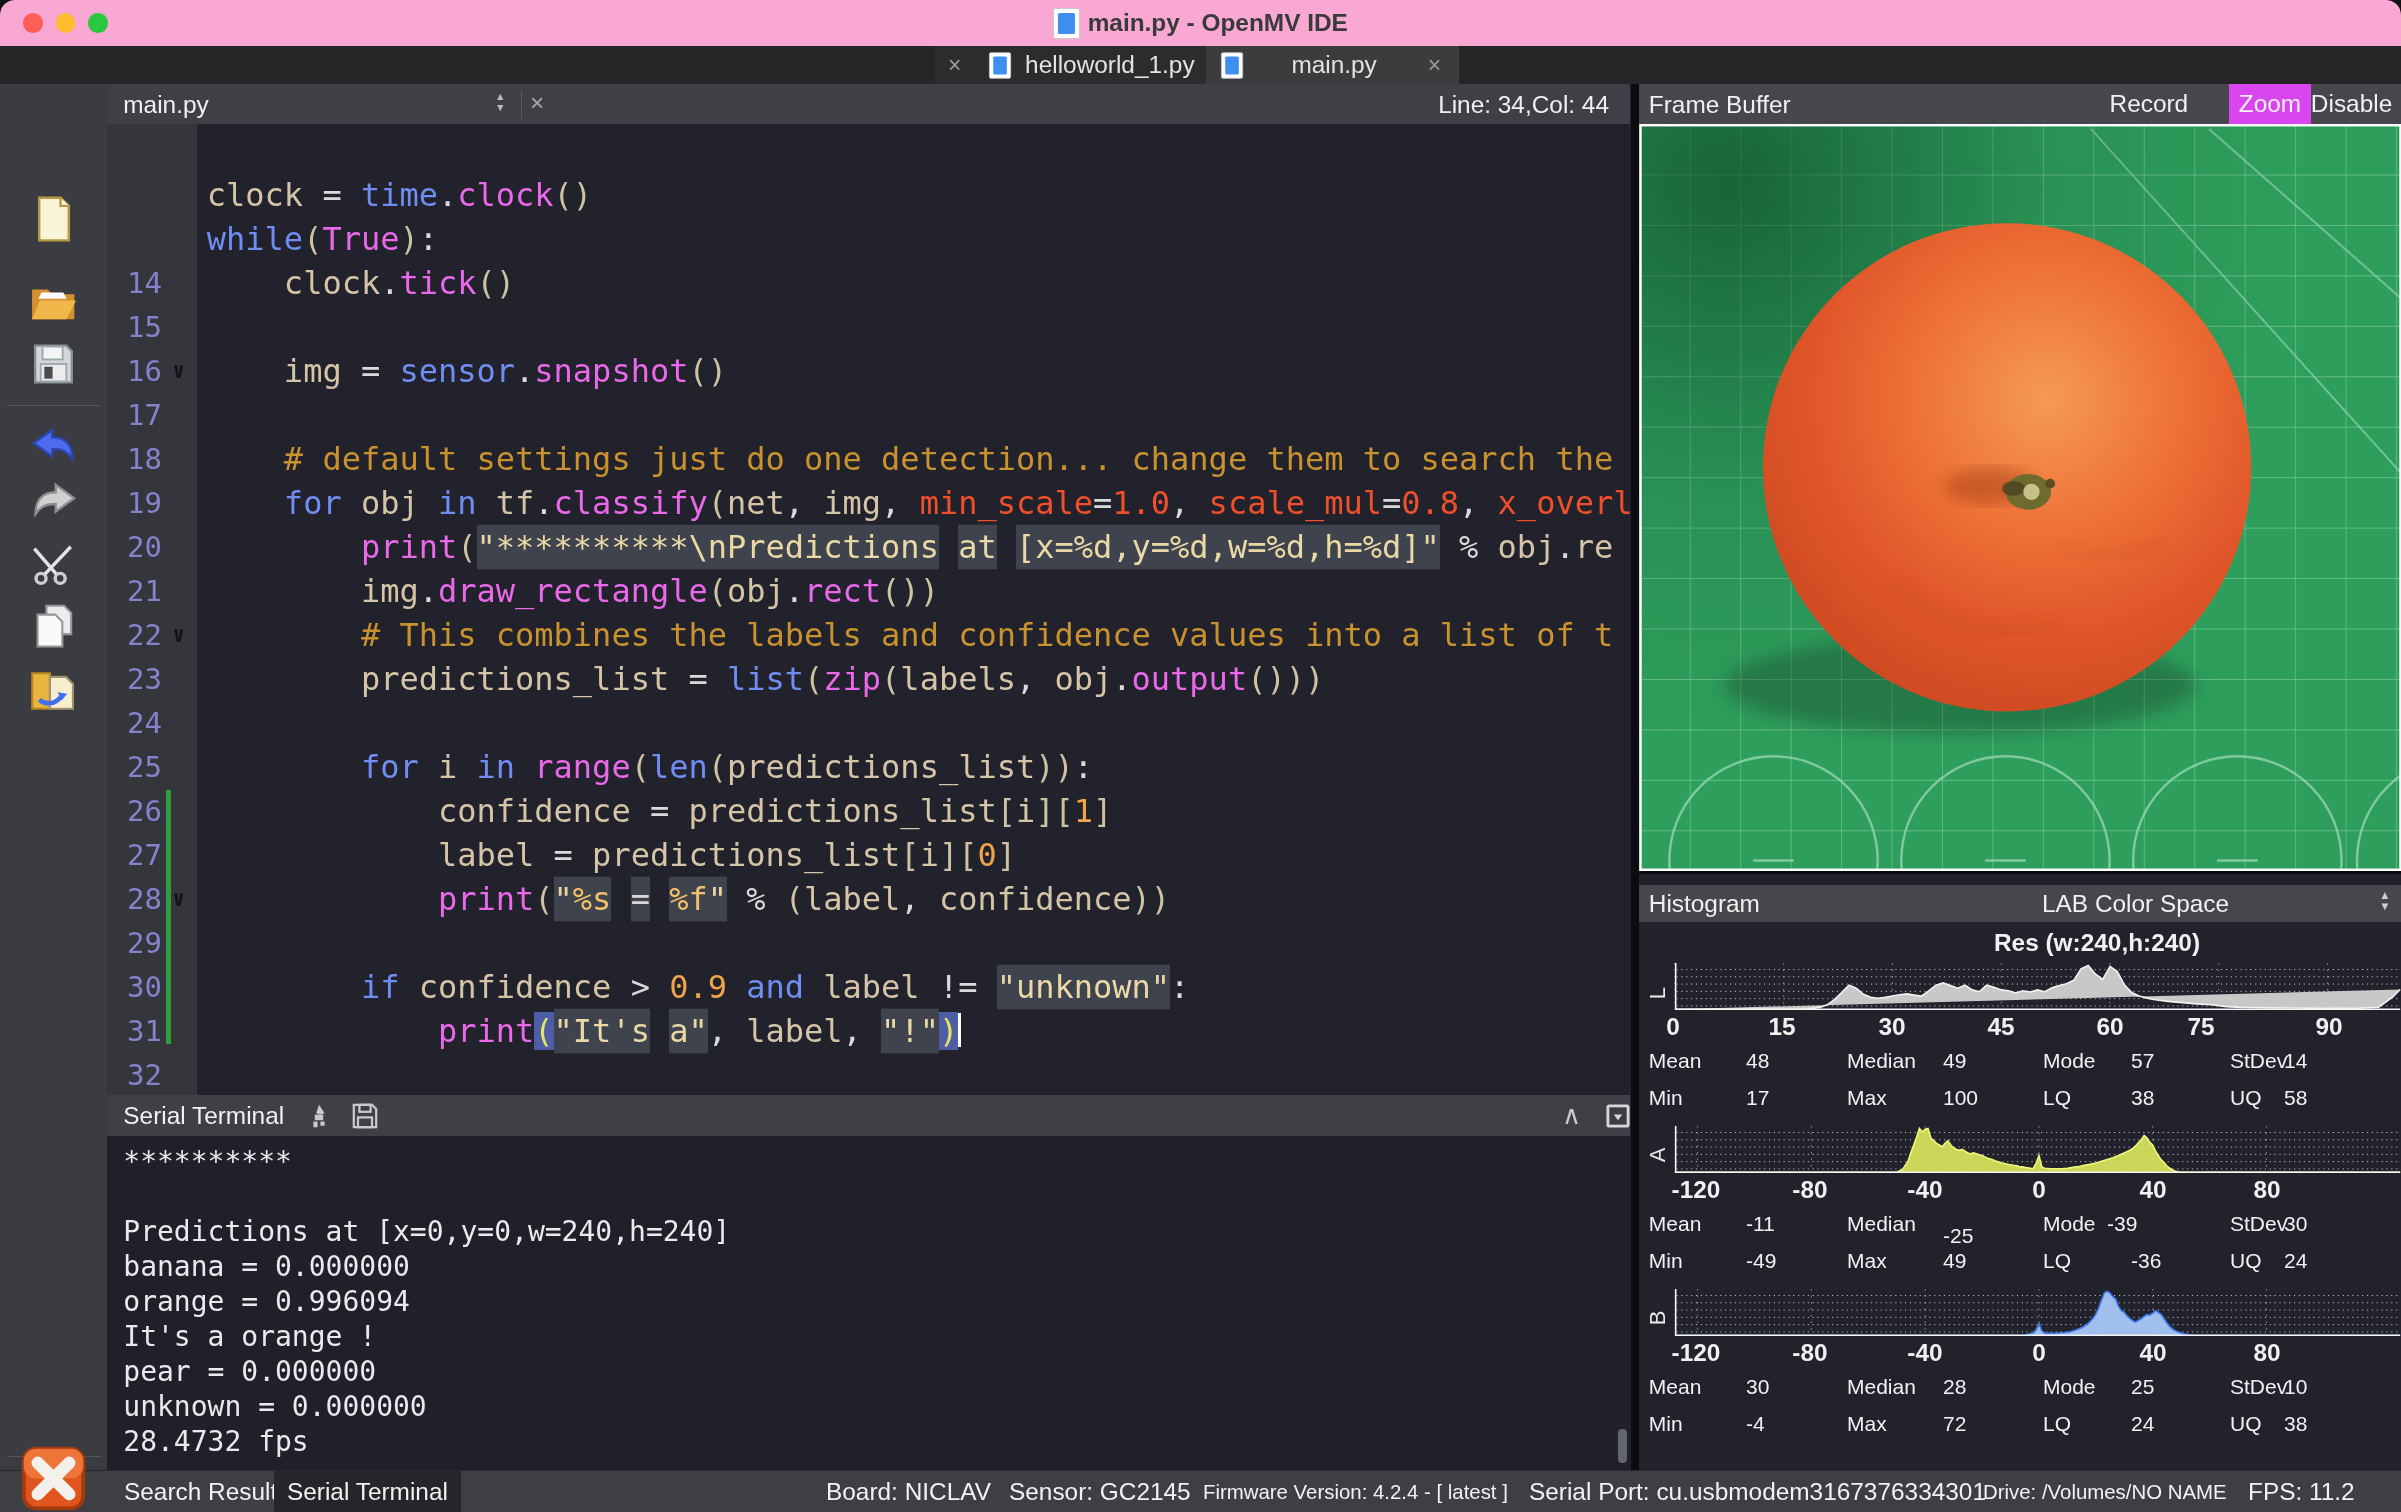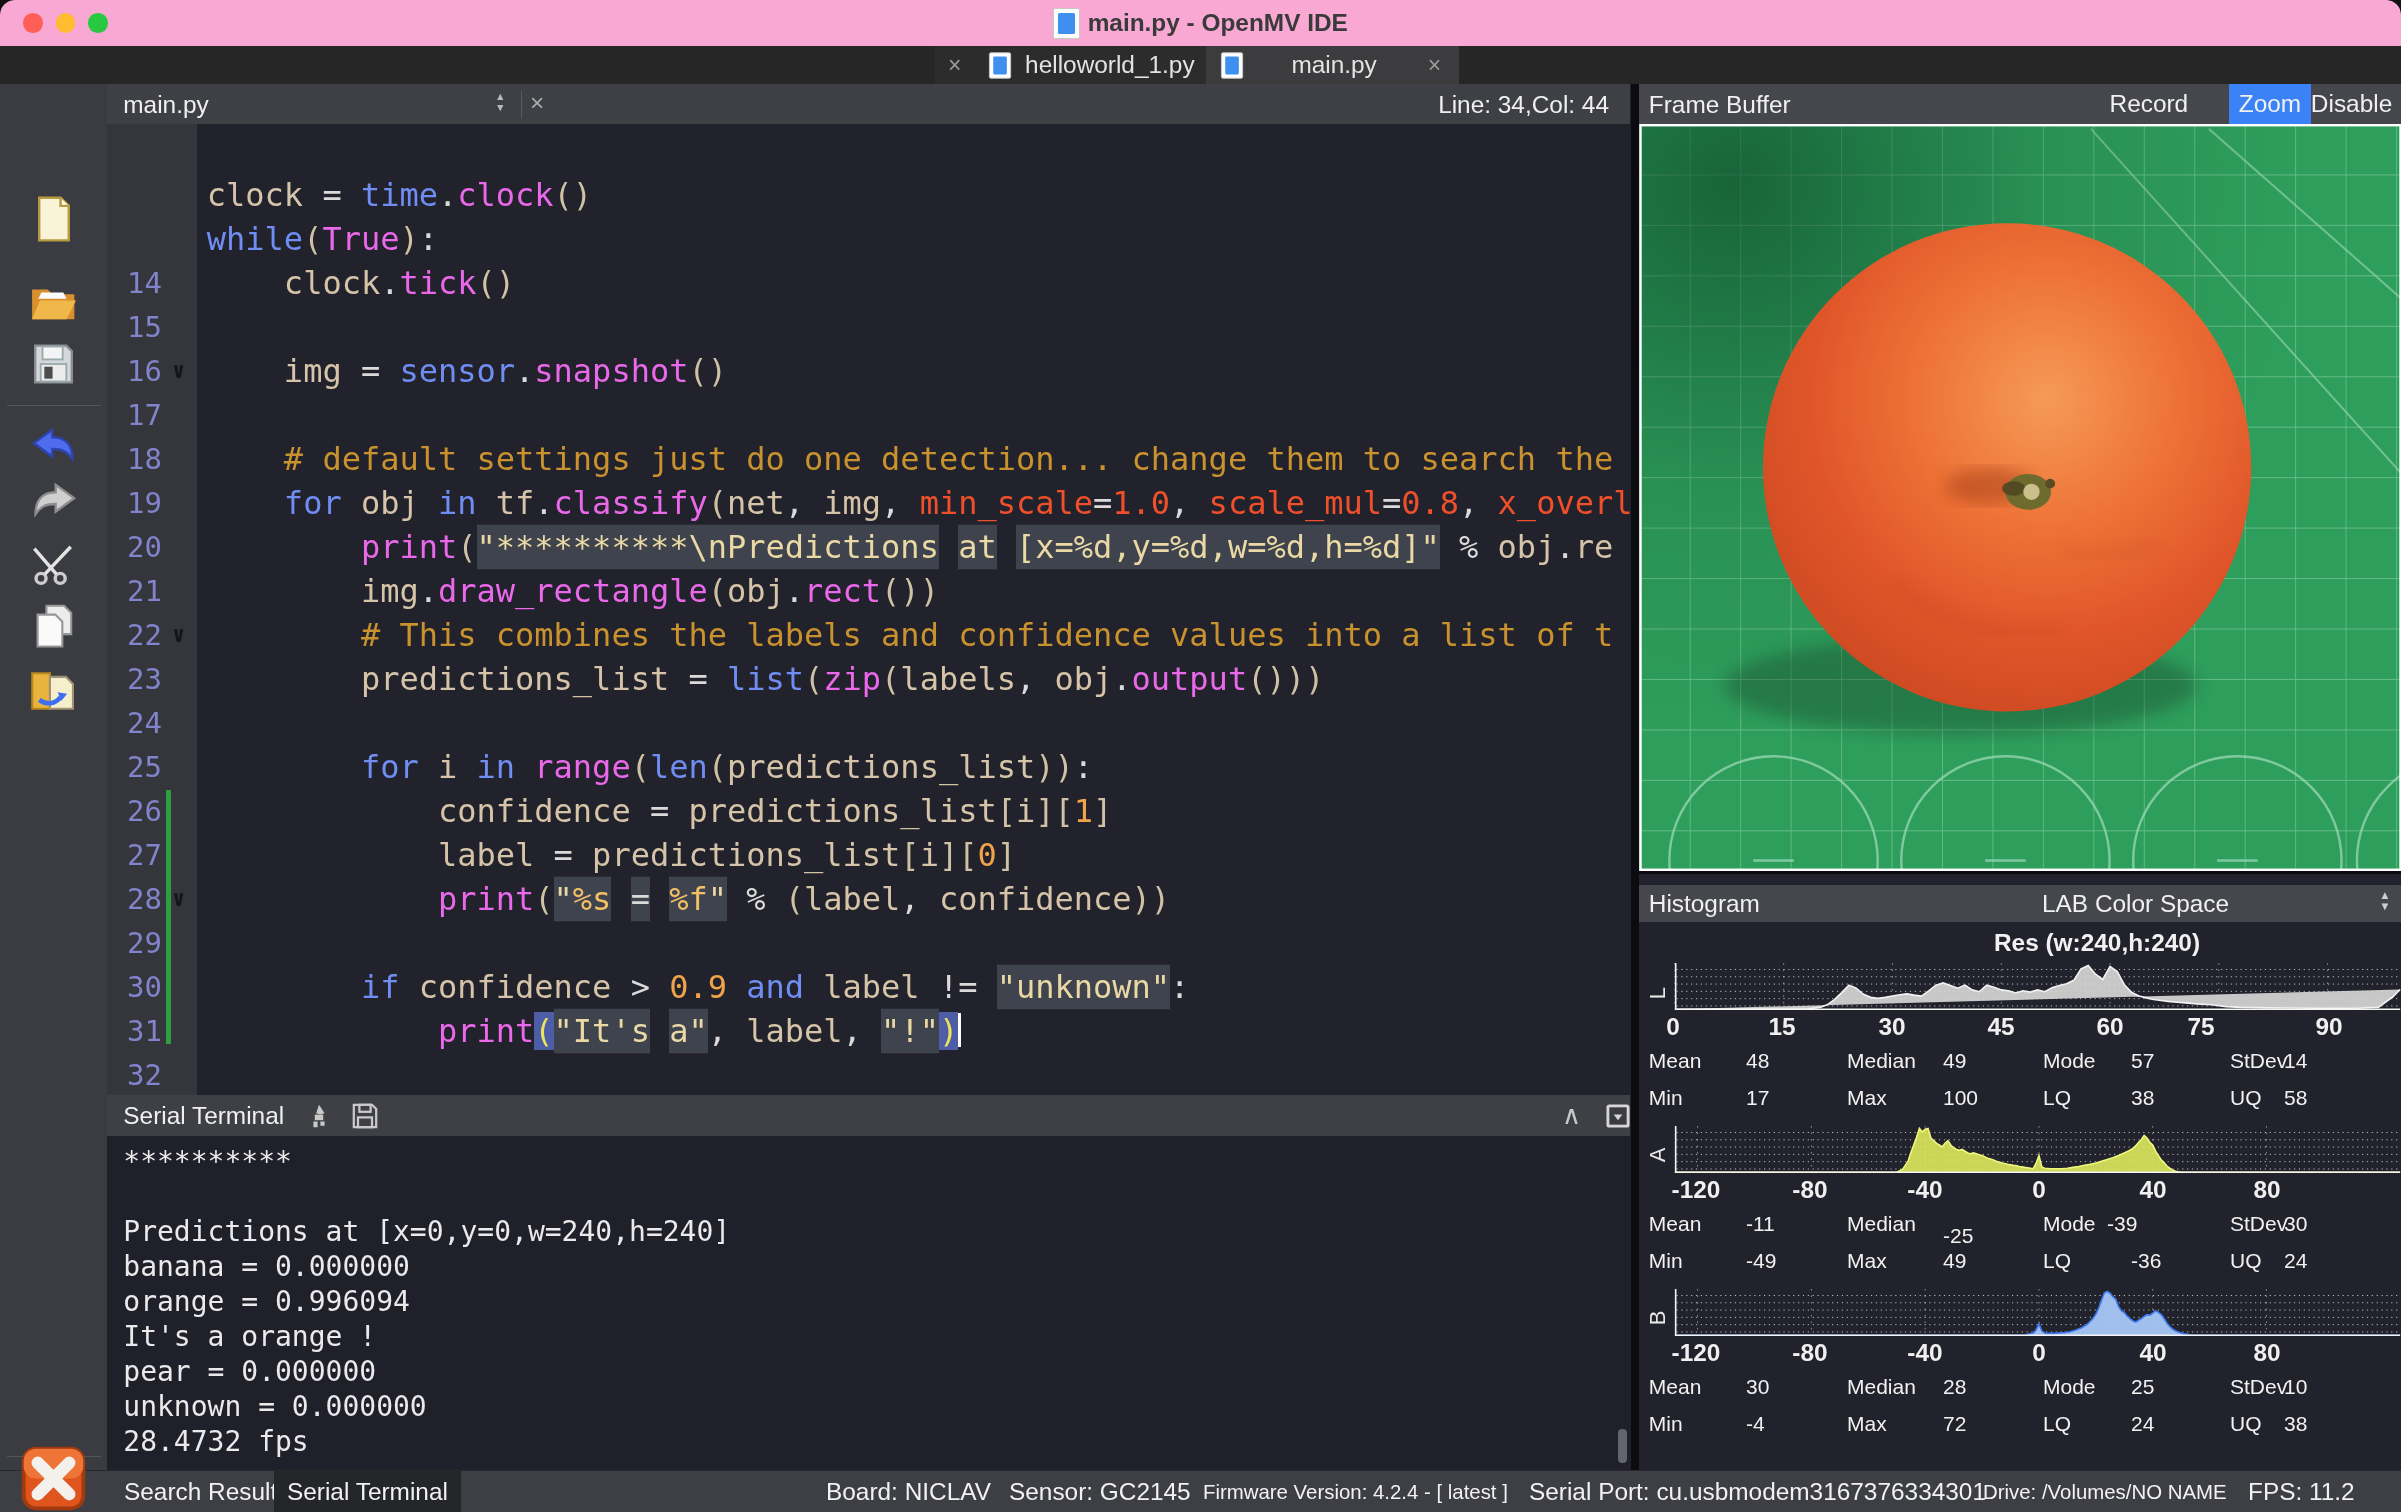--- a/index.html
+++ b/index.html
@@ -53,21 +53,21 @@
   .sicon{position:absolute;top:7.3px;width:28px;height:28px;color:#c9c9c9;}
   .terminal{position:absolute;left:107px;top:1136px;width:1523px;height:335px;background:#1f2029;
             font-family:"DejaVu Sans Mono",monospace;font-size:28px;line-height:35px;color:#eaeaec;
             padding:8.1px 0 0 16.3px;box-sizing:border-box;white-space:pre;overflow:hidden;}
   .scrollthumb{position:absolute;left:1618px;top:1429px;width:9px;height:34px;background:#63656c;border-radius:4.1px;}
   
   .vgap{position:absolute;left:1631px;top:84px;width:8.1px;height:1386px;background:#0c0c10;}
   .fbheader{left:1639px;top:84px;width:763px;height:40px;background:#45474c;}
   .fbheader .ftitle{position:absolute;left:9.8px;top:6.5px;}
   .fbtn{position:absolute;top:0;height:40px;line-height:40px;padding:0 9.8px;}
-  .fbtn.active{background:#3b82f6;}
+  .fbtn.active{background:#d946ef;}
   .fbimg{position:absolute;left:1639px;top:124px;width:763px;height:750px;background:#0c0c10;}
   .fbimg svg{position:absolute;left:0;top:0;}
   .histheader{left:1639px;top:885px;width:763px;height:37px;background:#45474c;}
   .histheader .htitle{position:absolute;left:9.8px;top:4.9px;}
   .histheader .hspace{position:absolute;left:403px;top:4.9px;}
   .histheader .harr{position:absolute;right:11.4px;top:1.6px;color:#cfcfcf;font-size:11.4px;line-height:11.4px;text-align:center;padding-top:3.3px;}
   .histbody{position:absolute;left:1639px;top:922px;width:916px;height:548px;background:#21222b;color:#f1f1f1;}
   .res{height:41px;text-align:center;font-size:24.4px;font-weight:600;padding-top:6.5px;box-sizing:border-box;}
   .chblock{position:relative;height:163px;}
   .chrow{position:relative;height:47px;}

